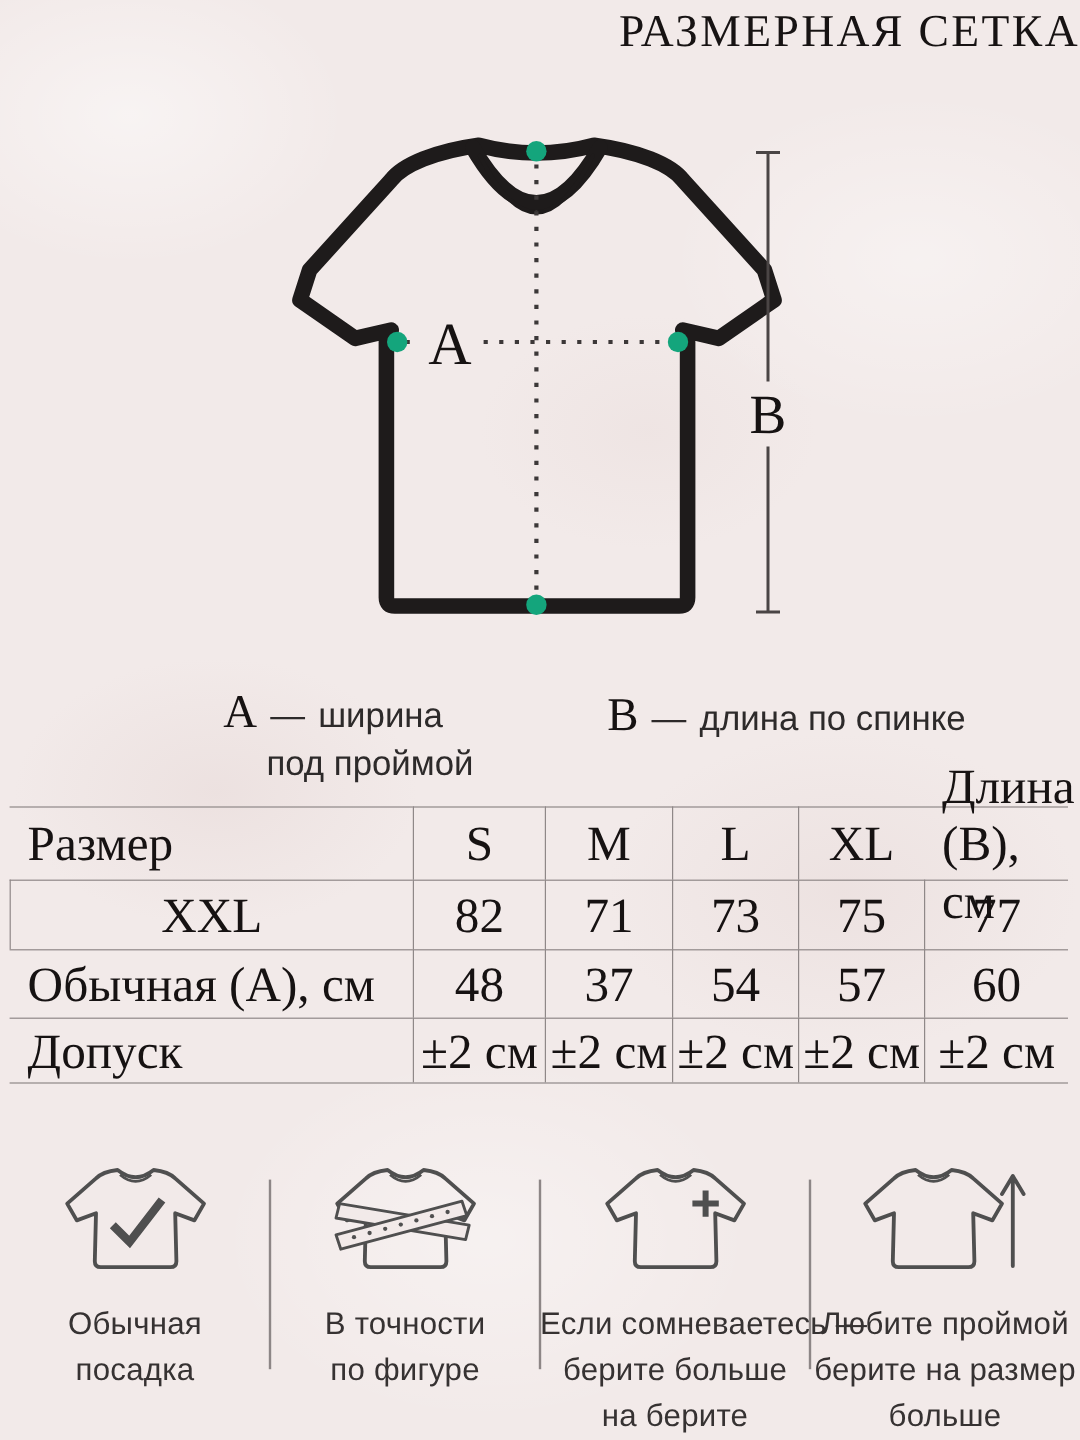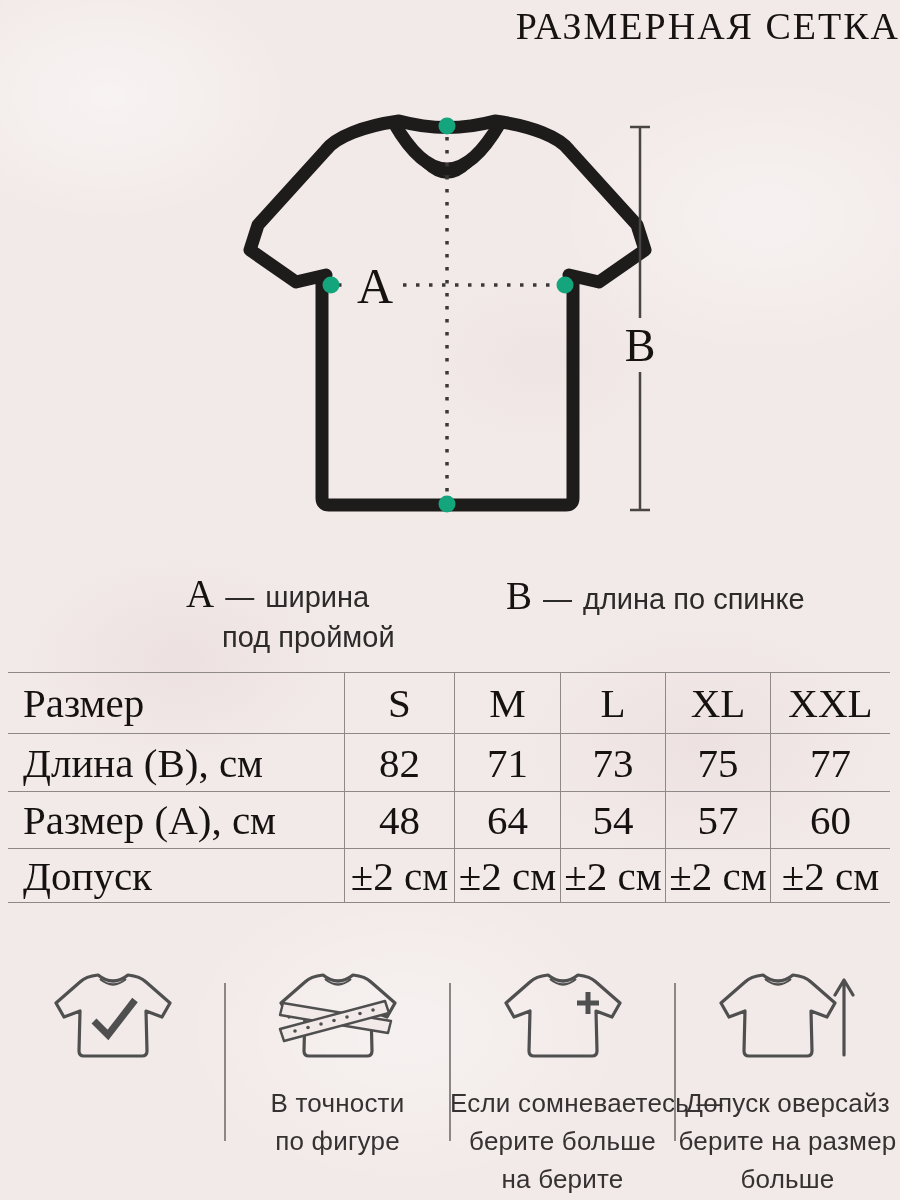--- a/index.html
+++ b/index.html
@@ -123,52 +123,57 @@
     </div>
   </div>
 
   <div class="size-table">
 
     <div class="cell label">Размер</div>
     <div class="cell val">S</div>
     <div class="cell val">M</div>
     <div class="cell val">L</div>
     <div class="cell val">XL</div>
+    <div class="cell label">Длина (В), см</div>
+
     <div class="cell val">XXL</div>
-
-    <div class="cell label">Длина (В), см</div>
     <div class="cell val">82</div>
     <div class="cell val">71</div>
     <div class="cell val">73</div>
     <div class="cell val">75</div>
     <div class="cell val">77</div>
 
-    <div class="cell label">Размер (А), см</div>
+    <div class="cell label">Обычная (А), см</div>
     <div class="cell val">48</div>
-    <div class="cell val">64</div>
+    <div class="cell val">37</div>
     <div class="cell val">54</div>
     <div class="cell val">57</div>
     <div class="cell val">60</div>
 
     <div class="cell label">Допуск</div>
     <div class="cell val">±2 см</div>
     <div class="cell val">±2 см</div>
     <div class="cell val">±2 см</div>
     <div class="cell val">±2 см</div>
     <div class="cell val">±2 см</div>
   </div>
 
   <div class="fit-guide">
 
     <div class="fit-item divided">
       <svg class="fit-icon" width="150" height="100" viewBox="0 0 150 100">
         <path d="M 60 8 C 51 9 45 12 42 15 L 18 36 L 26 50 L 42 44 L 41 84 Q 41 89 46 89 L 104 89 Q 109 89 109 84 L 108 44 L 124 50 L 132 36 L 108 15 C 105 12 99 9 90 8 Q 75 20 60 8 Z" fill="none" stroke="#4f4f4f" stroke-width="3.2" stroke-linejoin="round"></path>
         <path d="M 62 12 Q 75 23 88 12" fill="none" stroke="#4f4f4f" stroke-width="2.2"></path>
         <path d="M 56 54 L 70 68 L 97 33" fill="none" stroke="#4f4f4f" stroke-width="7" stroke-linejoin="miter"></path>
       </svg>
+      <div class="fit-caption">
+        <div>Обычная</div>
+        <div>посадка</div>
+        <div></div>
+      </div>
     </div>
 
     <div class="fit-item divided">
       <svg class="fit-icon" width="150" height="100" viewBox="0 0 150 100">
         <path d="M 60 8 C 51 9 45 12 42 15 L 18 36 L 26 50 L 42 44 L 41 84 Q 41 89 46 89 L 104 89 Q 109 89 109 84 L 108 44 L 124 50 L 132 36 L 108 15 C 105 12 99 9 90 8 Q 75 20 60 8 Z" fill="none" stroke="#4f4f4f" stroke-width="3.2" stroke-linejoin="round"></path>
         <path d="M 62 12 Q 75 23 88 12" fill="none" stroke="#4f4f4f" stroke-width="2.2"></path>
         <path d="M 20 36 L 128 54 L 125 66 L 17 48 Z" fill="#f2eae9" stroke="#4f4f4f" stroke-width="2.4" stroke-linejoin="round"></path>
         <path d="M 17 62 L 122 34 L 126 46 L 21 74 Z" fill="#f2eae9" stroke="#4f4f4f" stroke-width="2.4" stroke-linejoin="round"></path>
         <g fill="#4f4f4f">
           <circle cx="32" cy="64" r="1.8"></circle>
@@ -200,20 +205,20 @@
       </div>
     </div>
 
     <div class="fit-item">
       <svg class="fit-icon" width="150" height="100" viewBox="0 0 150 100">
         <path d="M 50 8 C 41 9 35 12 32 15 L 8 36 L 16 50 L 32 44 L 31 84 Q 31 89 36 89 L 94 89 Q 99 89 99 84 L 98 44 L 114 50 L 122 36 L 98 15 C 95 12 89 9 80 8 Q 65 20 50 8 Z" fill="none" stroke="#4f4f4f" stroke-width="3.2" stroke-linejoin="round"></path>
         <path d="M 52 12 Q 65 23 78 12" fill="none" stroke="#4f4f4f" stroke-width="2.2"></path>
         <path d="M 131 88 L 131 16 M 122 28 L 131 13 L 140 28" fill="none" stroke="#4f4f4f" stroke-width="3.2" stroke-linejoin="round" stroke-linecap="round"></path>
       </svg>
       <div class="fit-caption">
-        <div>Допуск оверсайз</div>
+        <div>Любите проймой</div>
         <div>берите на размер</div>
         <div>больше</div>
       </div>
     </div>
 
   </div>
 </div>
 
 </body></html>

